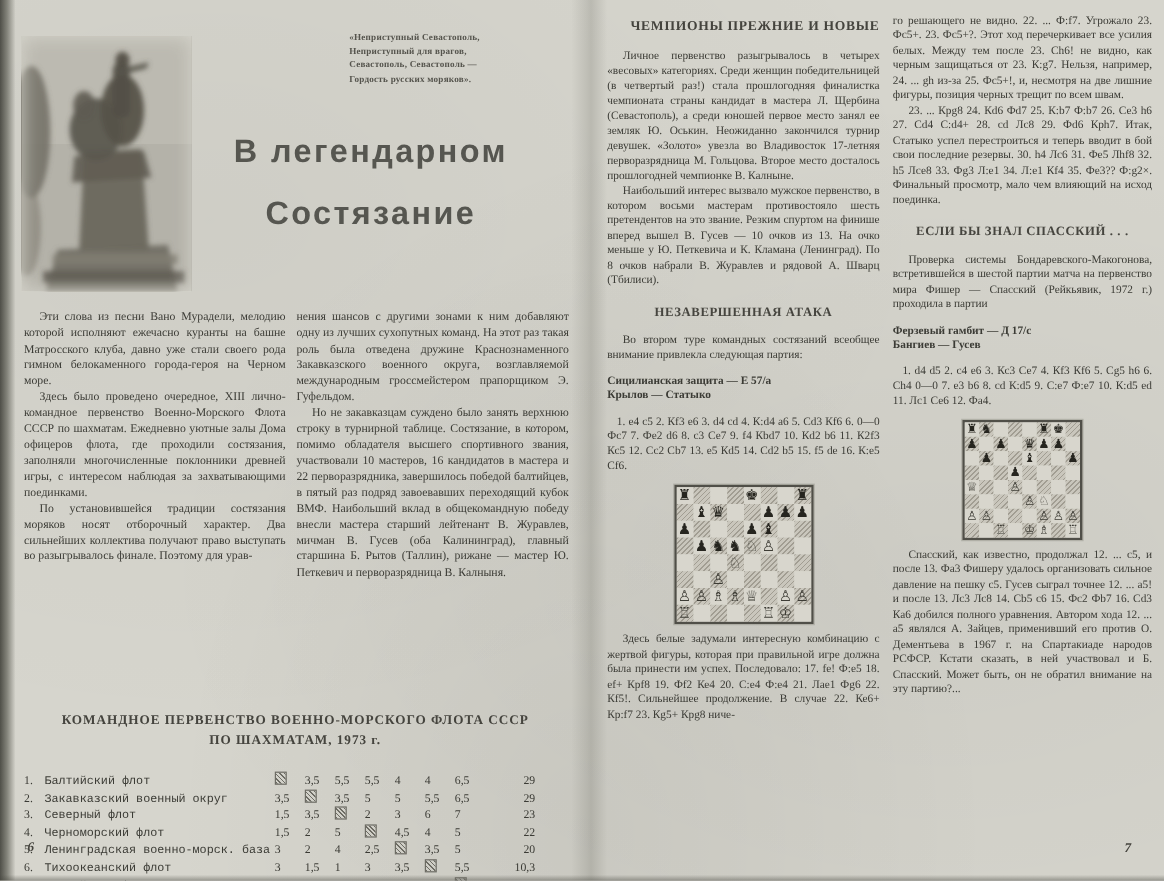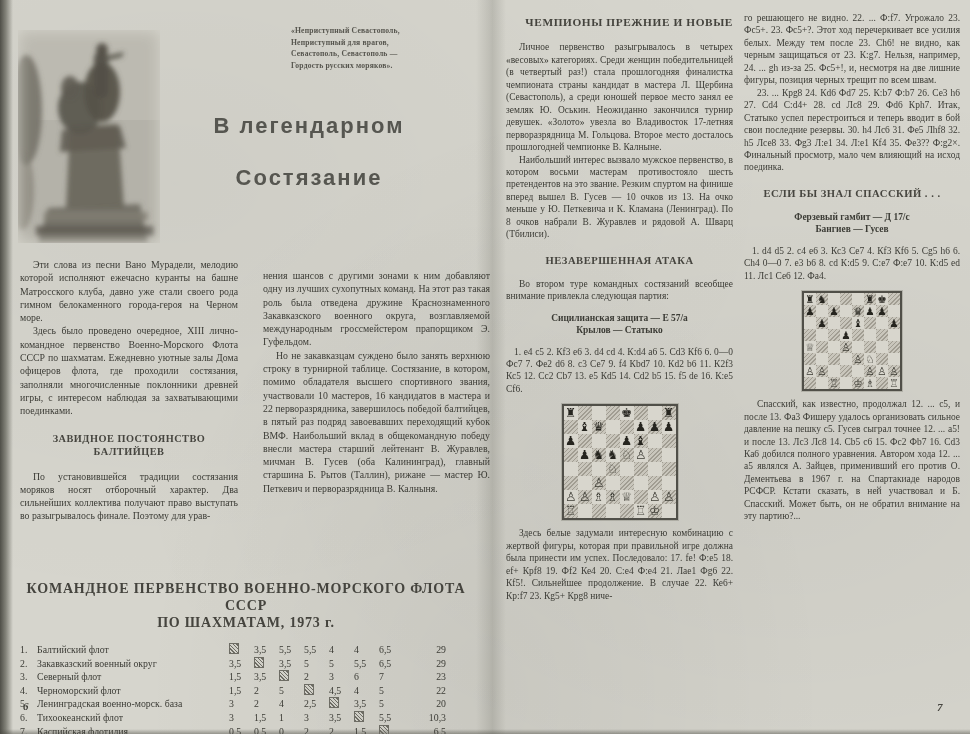--- a/index.html
+++ b/index.html
@@ -23,55 +23,55 @@
   
   .photo{position:absolute;left:18px;top:30px;width:142px;height:213px;}
   .photo svg{display:block;}
   .photo::after{content:"";position:absolute;inset:0;box-shadow:inset 0 0 16px rgba(216,215,207,0.95);}
 
   .epigraph{position:absolute;left:291px;top:25px;width:150px;
     font-size:7.6px;line-height:11.5px;font-weight:bold;color:#55544d;letter-spacing:0.2px;}
 
   .big-title{position:absolute;left:178px;top:100px;width:262px;text-align:center;
     font-family:"Liberation Sans", sans-serif;font-weight:bold;color:#565650;
-    font-size:22px;letter-spacing:2px;line-height:52px;}
+    font-size:27px;letter-spacing:2px;line-height:52px;}
 
   .col{position:absolute;font-size:9.8px;line-height:13.3px;text-align:justify;}
   .col p{margin:0;text-indent:13px;}
   .col p.noindent{text-indent:0;}
   .col p + p{margin-top:0;}
   .sec-heading{font-weight:bold;text-align:center;font-size:10.3px;line-height:13px;
     letter-spacing:0.5px;color:#46453f;margin:14px 0 12px;text-indent:0;}
 
   .lcol1{left:20px;top:258px;width:218px;}
-  .lcol2{left:263px;top:258px;width:227px;margin-top:11px;}
-
-  .standings-title{position:absolute;left:20px;top:580px;width:452px;text-align:center;
-    font-weight:bold;font-size:14px;line-height:17px;letter-spacing:0.8px;color:#45443e;}
+  .lcol2{left:247px;top:258px;width:227px;}
+
+  .standings-title{position:absolute;left:20px;top:592px;width:452px;text-align:center;
+    font-weight:bold;font-size:11px;line-height:17px;letter-spacing:0.8px;color:#45443e;}
   .standings{position:absolute;left:20px;top:643px;width:460px;font-size:9.8px;line-height:13.6px;}
   .srow{display:flex;align-items:baseline;}
   .s-num{width:17px;}
-  .s-name{width:192px;}
+  .s-name{width:192px;font-family:Liberation Mono, monospace;}
   .s-cell{width:25px;text-align:left;}
   .s-total{width:42px;text-align:right;}
   .diag{display:inline-block;width:8px;height:9px;border:1px solid #6d6c64;vertical-align:-1px;
     background:repeating-linear-gradient(45deg,#6d6c64 0 1px,rgba(0,0,0,0) 1px 2.6px);}
 
   .pageno{position:absolute;font-weight:bold;font-style:italic;font-size:11px;color:#46453f;}
   .pageno-left{left:23px;top:700px;}
   .pageno-right{left:937px;top:701px;}
 
   
   .rcol{font-size:9.45px;line-height:12.45px;}
   .rcol1{left:506px;top:16px;width:227px;}
   .rcol2{left:744px;top:12px;width:216px;}
   .rcol .main-heading{font-weight:bold;text-align:right;font-size:11.3px;letter-spacing:0.6px;
     color:#44433d;margin:0 0 13px;text-indent:0;}
   .rcol .sec-heading{font-size:10.6px;margin:13px 0 11px;}
-  .game-head{font-weight:bold;text-align:center;text-indent:0 !important;margin:9px 0 0 !important;}
+  .game-head{font-weight:bold;text-indent:0 !important;margin:9px 0 0 !important;}
   .game-players{margin:0 0 9px !important;}
   .moves{text-indent:8px !important;}
 
   
   .board{display:grid;border:2px solid #504f48;margin:9px auto 7px;
     background:#d6d4cb;box-shadow:0 0 0 1px rgba(120,119,110,0.35);}
   .board-lg{grid-template-columns:repeat(8,14px);grid-auto-rows:14px;width:112px;}
   .board-sm{grid-template-columns:repeat(8,12px);grid-auto-rows:12px;width:96px;}
   .sq{font-family:"DejaVu Sans", sans-serif;text-align:center;overflow:hidden;}
   .board-lg .sq{font-size:12.5px;line-height:14px;}
@@ -127,24 +127,20 @@
     </div>
 
     <div class="big-title">
       <div>В легендарном</div>
       <div>Состязание</div>
     </div>
 
     <div class="col lcol1">
       <p>Эти слова из песни Вано Мурадели, мелодию которой исполняют ежечасно куранты на башне Матросского клуба, давно уже стали своего рода гимном белокаменного города-героя на Черном море.</p>
       <p>Здесь было проведено очередное, XIII лично-командное первенство Военно-Морского Флота СССР по шахматам. Ежедневно уютные залы Дома офицеров флота, где проходили состязания, заполняли многочисленные поклонники древней игры, с интересом наблюдая за захватывающими поединками.</p>
-      <div class="sec-heading">
-        <div>ЗАВИДНОЕ ПОСТОЯНСТВО</div>
-        <div>БАЛТИЙЦЕВ</div>
-      </div>
       <p>По установившейся традиции состязания моряков носят отборочный характер. Два сильнейших коллектива получают право выступать во разыгрывалось финале. Поэтому для урав-</p>
     </div>
 
     <div class="col lcol2">
       <p class="noindent">нения шансов с другими зонами к ним добавляют одну из лучших сухопутных команд. На этот раз такая роль была отведена дружине Краснознаменного Закавказского военного округа, возглавляемой международным гроссмейстером прапорщиком Э. Гуфельдом.</p>
       <p>Но не закавказцам суждено было занять верхнюю строку в турнирной таблице. Состязание, в котором, помимо обладателя высшего спортивного звания, участвовали 10 мастеров, 16 кандидатов в мастера и 22 перворазрядника, завершилось победой балтийцев, в пятый раз подряд завоевавших переходящий кубок ВМФ. Наибольший вклад в общекомандную победу внесли мастера старший лейтенант В. Журавлев, мичман В. Гусев (оба Калининград), главный старшина Б. Рытов (Таллин), рижане — мастер Ю. Петкевич и перворазрядница В. Калныня.</p>
     </div>
 
     <div class="standings-title">
       <div>КОМАНДНОЕ ПЕРВЕНСТВО ВОЕННО-МОРСКОГО ФЛОТА СССР</div>
@@ -320,20 +316,21 @@
           <div class="sq dark wp">♔</div>
           <div class="sq light"></div>
         </div>
       <p>Здесь белые задумали интересную комбинацию с жертвой фигуры, которая при правильной игре должна была принести им успех. Последовало: 17. fe! Ф:е5 18. ef+ Крf8 19. Фf2 Ке4 20. С:е4 Ф:е4 21. Лае1 Фg6 22. Кf5!. Сильнейшее продолжение. В случае 22. Ке6+ Кр:f7 23. Кg5+ Крg8 ниче-</p>
     </div>
 
     <div class="col rcol rcol2">
       <p class="noindent">го решающего не видно. 22. ... Ф:f7. Угрожало 23. Фс5+. 23. Фс5+?. Этот ход перечеркивает все усилия белых. Между тем после 23. Сh6! не видно, как черным защищаться от 23. К:g7. Нельзя, например, 24. ... gh из-за 25. Фс5+!, и, несмотря на две лишние фигуры, позиция черных трещит по всем швам.</p>
       <p>23. ... Крg8 24. Кd6 Фd7 25. К:b7 Ф:b7 26. Се3 h6 27. Сd4 С:d4+ 28. cd Лс8 29. Фd6 Крh7. Итак, Статыко успел перестроиться и теперь вводит в бой свои последние резервы. 30. h4 Лс6 31. Фе5 Лhf8 32. h5 Лсе8 33. Фg3 Л:е1 34. Л:е1 Кf4 35. Фе3?? Ф:g2×. Финальный просмотр, мало чем влияющий на исход поединка.</p>
       <div class="sec-heading">ЕСЛИ БЫ ЗНАЛ СПАССКИЙ . . .</div>
+      <p>Проверка системы Бондаревского-Макогонова, встретившейся в шестой партии матча на первенство мира Фишер — Спасский (Рейкьявик, 1972 г.) проходила в партии</p>
       <p class="game-head">Ферзевый гамбит — Д 17/с</p>
       <p class="game-head game-players">Бангиев — Гусев</p>
       <p class="moves">1. d4 d5 2. с4 е6 3. Кс3 Се7 4. Кf3 Кf6 5. Сg5 h6 6. Сh4 0—0 7. е3 b6 8. cd К:d5 9. С:е7 Ф:е7 10. К:d5 ed 11. Лс1 Се6 12. Фа4.</p>
       <div class="board board-sm">
           <div class="sq light bp">♜</div>
           <div class="sq dark bp">♞</div>
           <div class="sq light"></div>
           <div class="sq dark"></div>
           <div class="sq light"></div>
           <div class="sq dark bp">♜</div>

